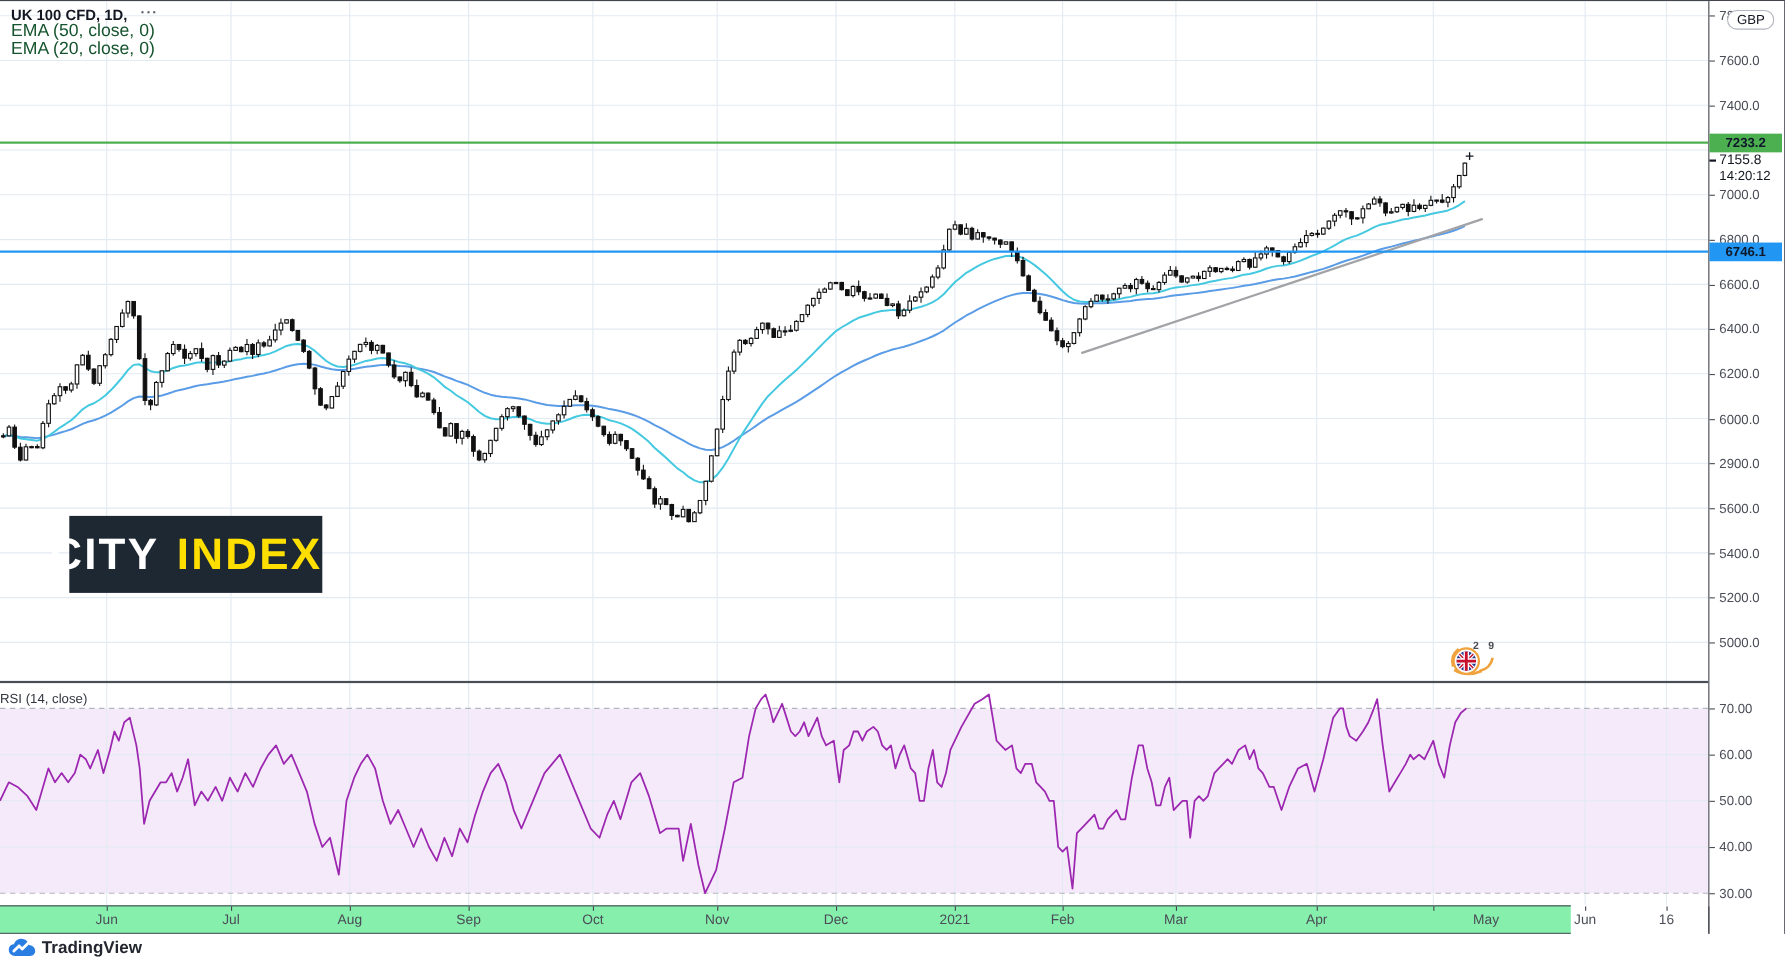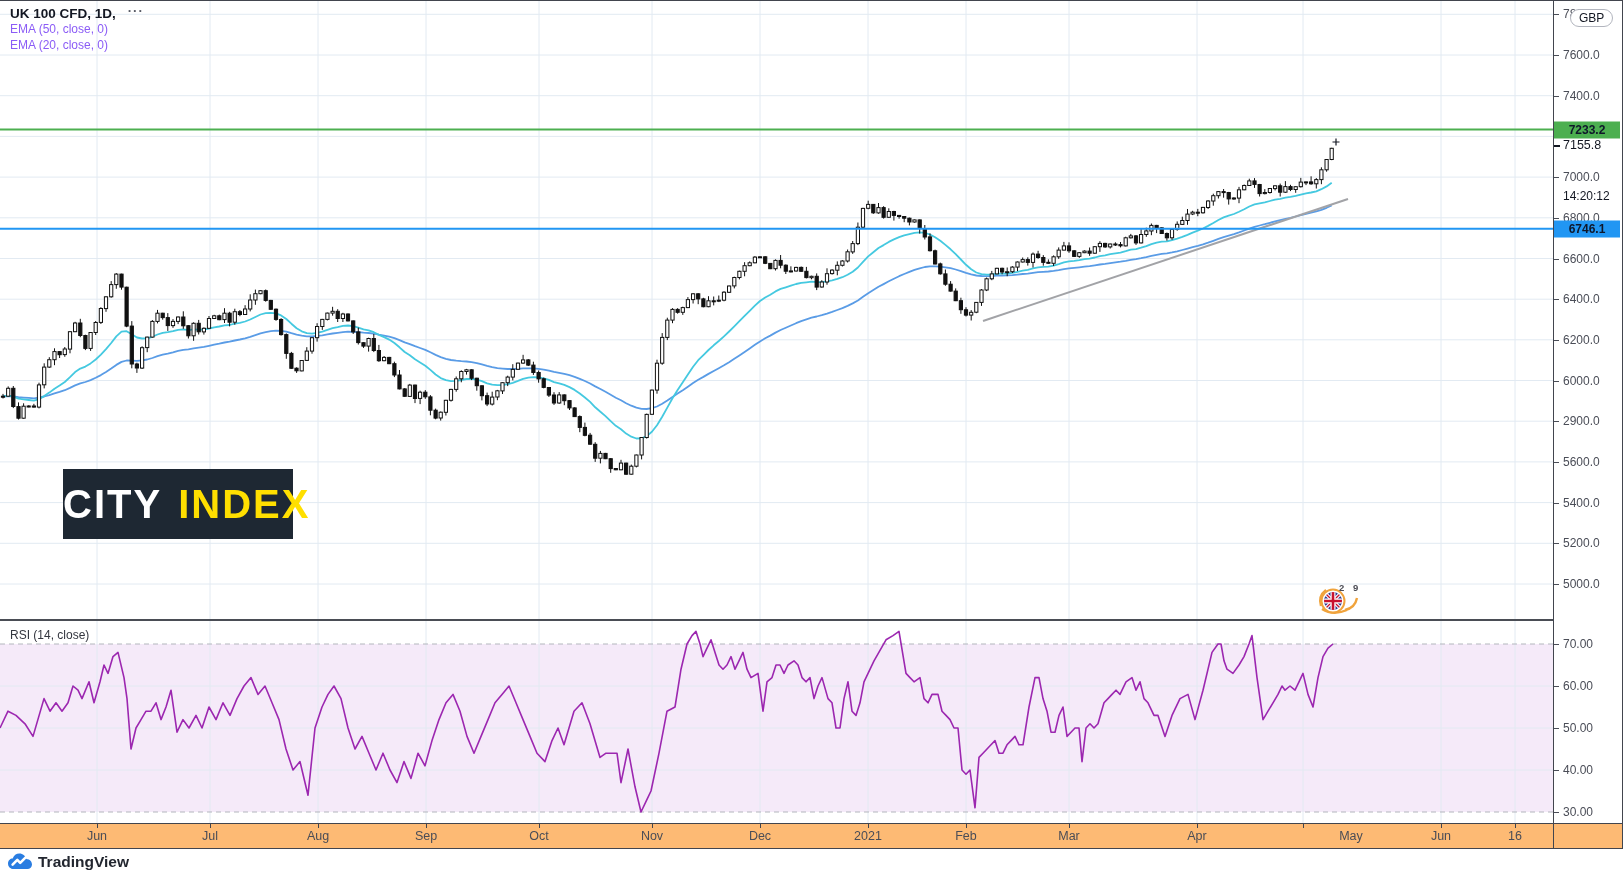--- a/index.html
+++ b/index.html
@@ -11,47 +11,47 @@
   
   .main-pane{position:absolute;left:0;top:0;width:1553px;height:619px;z-index:1}
   .rsi-pane{position:absolute;left:0;top:619px;width:1553px;height:203px;z-index:1}
   .pane-separator{position:absolute;left:0;top:618px;width:1623px;height:2px;background:#4a4d55;z-index:4}
 
   
   .legend{position:absolute;left:10px;top:5px;z-index:6}
   .legend-title-row{display:flex;gap:12px}
   .legend-title{font-size:13.5px;font-weight:bold;color:#131722}
   .legend-more{font-size:13px;font-weight:bold;color:#585b66;letter-spacing:1px;cursor:pointer;line-height:10px}
-  .legend-ind{font-size:12px;color:#8b5cf6;line-height:16px;cursor:pointer}
+  .legend-ind{font-size:16px;color:#14532d;line-height:16px;cursor:pointer}
 
   
   .watermark{position:absolute;left:63px;top:468px;width:230px;height:70px;background:#1e2833;
-    display:flex;align-items:center;justify-content:flex-start;z-index:3}
+    display:flex;align-items:center;justify-content:flex-end;z-index:3}
   .watermark span{font-size:40px;font-weight:bold;letter-spacing:2px;line-height:1}
   .wm-city{color:#ffffff;margin-right:16px}
   .wm-index{color:#ffdf00}
 
   
   .price-axis{position:absolute;left:1553px;top:0;width:70px;height:848px;background:#fff;
     border-left:1px solid #42454e;z-index:5;box-sizing:border-box}
   .ptick{position:absolute;left:9px;transform:translateY(-50%);font-size:12px;color:#4a4d57;white-space:nowrap}
   .ptick::before{content:"";position:absolute;left:-9px;top:50%;width:5px;height:1px;background:#4a4d57}
   .axis-flag{position:absolute;left:0;width:66px;height:17px;line-height:17px;text-align:center;
     color:#0f172a;font-size:12px;font-weight:bold;transform:translateY(-50%);z-index:2}
   .last-price{position:absolute;left:9px;transform:translateY(-50%);font-size:12.5px;font-weight:normal;color:#131722;z-index:2}
   .last-price::before{content:"";position:absolute;left:-9px;top:50%;width:6px;height:1.5px;background:#131722}
   .last-time{position:absolute;left:9px;transform:translateY(-50%);font-size:12px;color:#131722;z-index:2}
   .gbp-pill{position:absolute;left:16px;top:8px;padding:1px 8px;border:1px solid #b2b5be;border-radius:10px;
     background:#fff;font-size:12px;color:#131722;cursor:pointer;z-index:3}
 
   
-  .rsi-label{position:absolute;left:10px;top:627px;font-size:12px;color:#33363f;z-index:6}
+  .rsi-label{position:absolute;left:0;top:627px;font-size:12px;color:#33363f;z-index:6}
 
   
-  .time-axis{position:absolute;left:0;top:822px;width:1623px;height:26px;background:#fdba74;
+  .time-axis{position:absolute;left:0;top:822px;width:1428px;height:26px;background:#86efac;
     border-top:1px solid #42454e;border-bottom:1px solid #42454e;box-sizing:border-box;z-index:5}
   .t-label{position:absolute;top:5px;transform:translateX(-50%);font-size:12.5px;color:#4a4d57;white-space:nowrap}
   .t-tick{position:absolute;top:0;width:1px;height:4px;background:#42454e}
   .ta-vline{position:absolute;left:1553px;top:0;width:1px;height:26px;background:#42454e}
 
   .right-border{position:absolute;left:1622px;top:0;width:1px;height:848px;background:#42454e;z-index:6}
 
   
   .footer{position:absolute;left:0;top:848px;width:1623px;height:30px;background:#fff;z-index:5}
   .tv-brand{position:absolute;left:7px;top:3px;display:flex;align-items:center;gap:5px;cursor:pointer}
@@ -685,21 +685,21 @@
         <path d="M17 9 V27 M8 18 H26" stroke="#c8102e" stroke-width="2.6"></path>
       </g>
     </svg>
     <span class="event-count">2 9</span>
   </div>
 
   <div class="price-axis" id="price-axis">
     <div class="gbp-pill">GBP</div>
     <div class="axis-flag" id="alert-flag" style="top: 128.6px; background: rgb(76, 175, 80);">7233.2</div>
     <div class="last-price" id="last-price" style="top: 144.4px;">7155.8</div>
-    <div class="last-time" id="last-time" style="top: 159.4px; margin-top: 36px;">14:20:12</div>
+    <div class="last-time" id="last-time" style="top: 159.4px;">14:20:12</div>
     <div class="axis-flag" id="support-flag" style="top: 227.7px; background: rgb(33, 150, 243);">6746.1</div>
   <div class="ptick" style="top: 13.3px;">7800.0</div>
       <div class="ptick" style="top: 54px;">7600.0</div>
       <div class="ptick" style="top: 94.7px;">7400.0</div>
       <div class="ptick" style="top: 176.1px;">7000.0</div>
       <div class="ptick" style="top: 216.8px;">6800.0</div>
       <div class="ptick" style="top: 257.5px;">6600.0</div>
       <div class="ptick" style="top: 298.2px;">6400.0</div>
       <div class="ptick" style="top: 338.8px;">6200.0</div>
       <div class="ptick" style="top: 379.5px;">6000.0</div>

